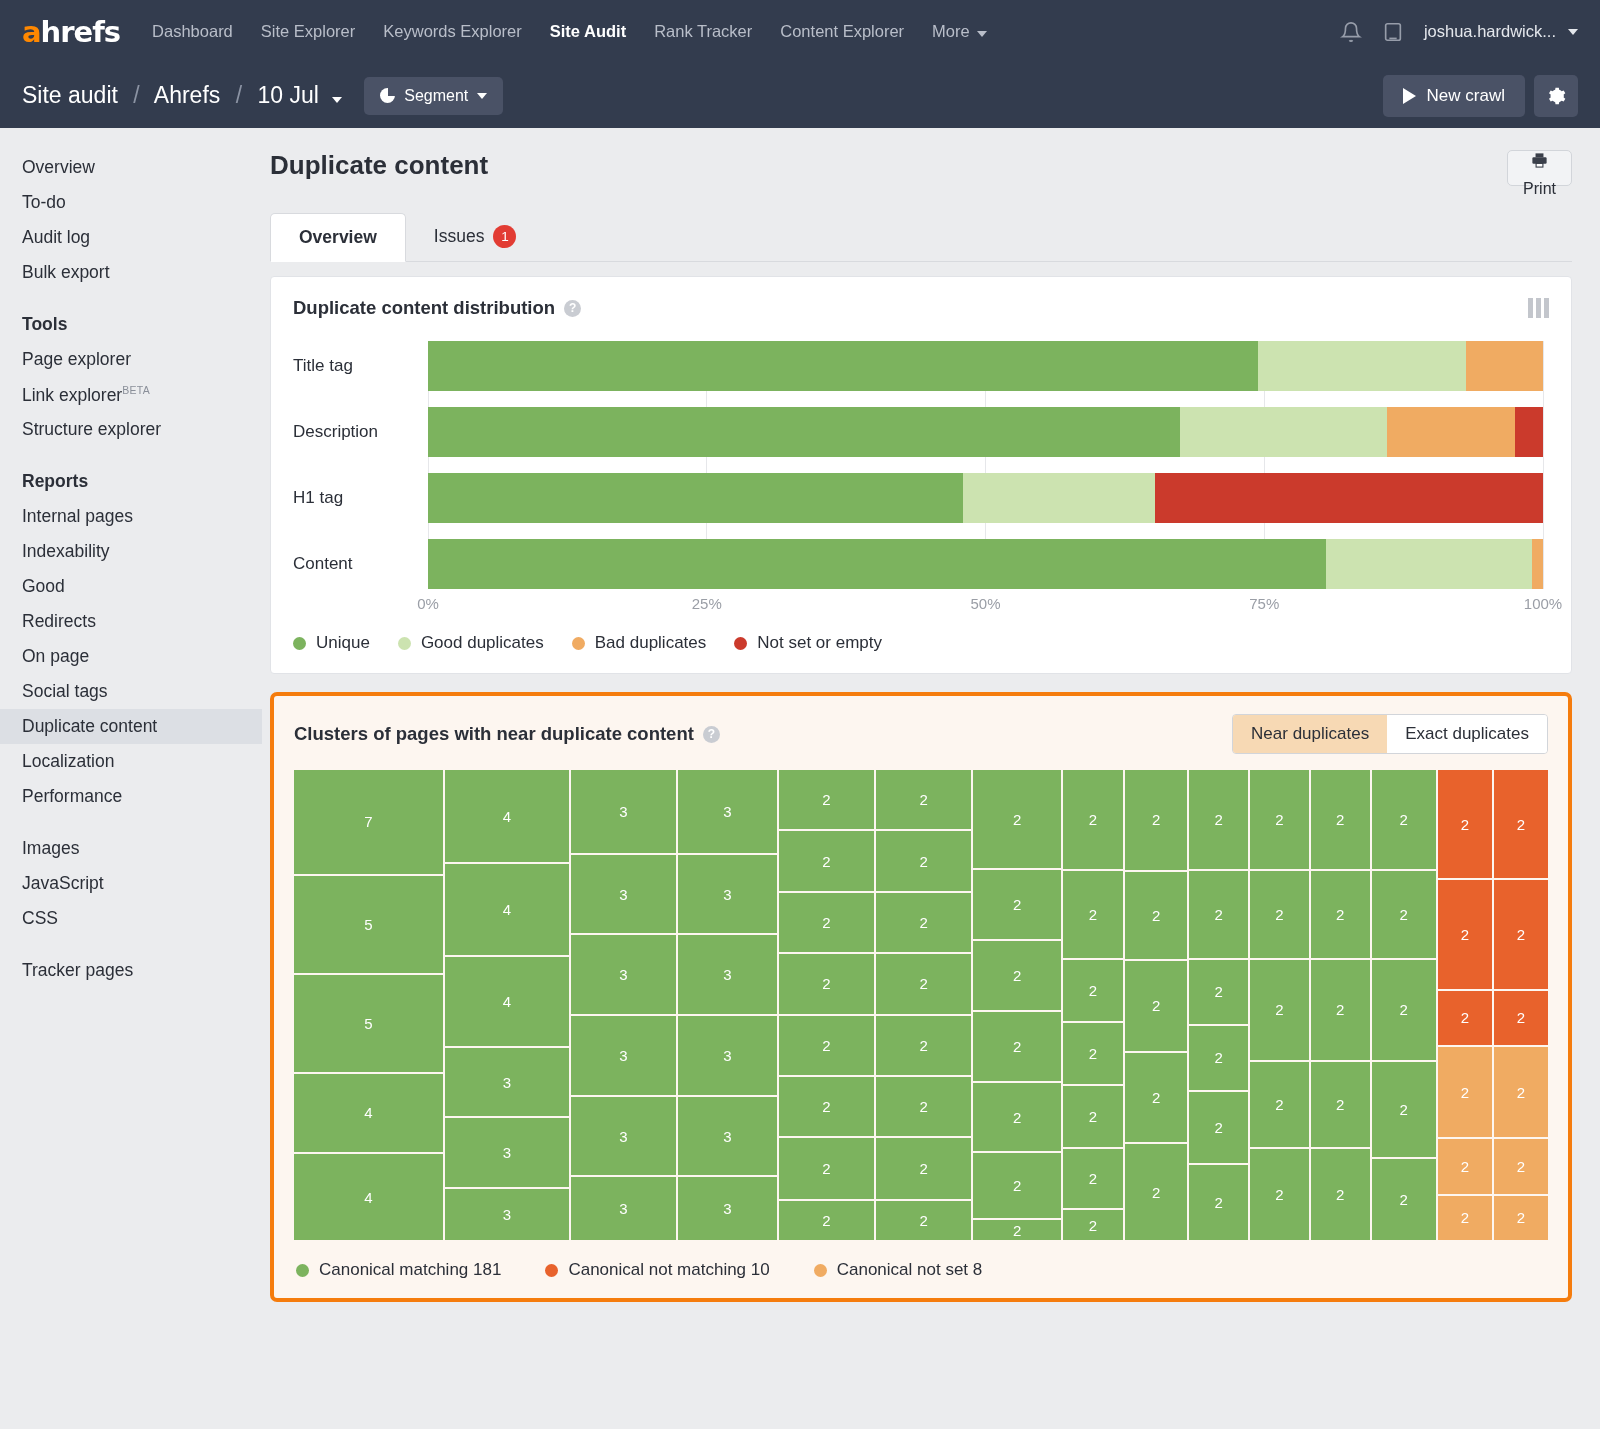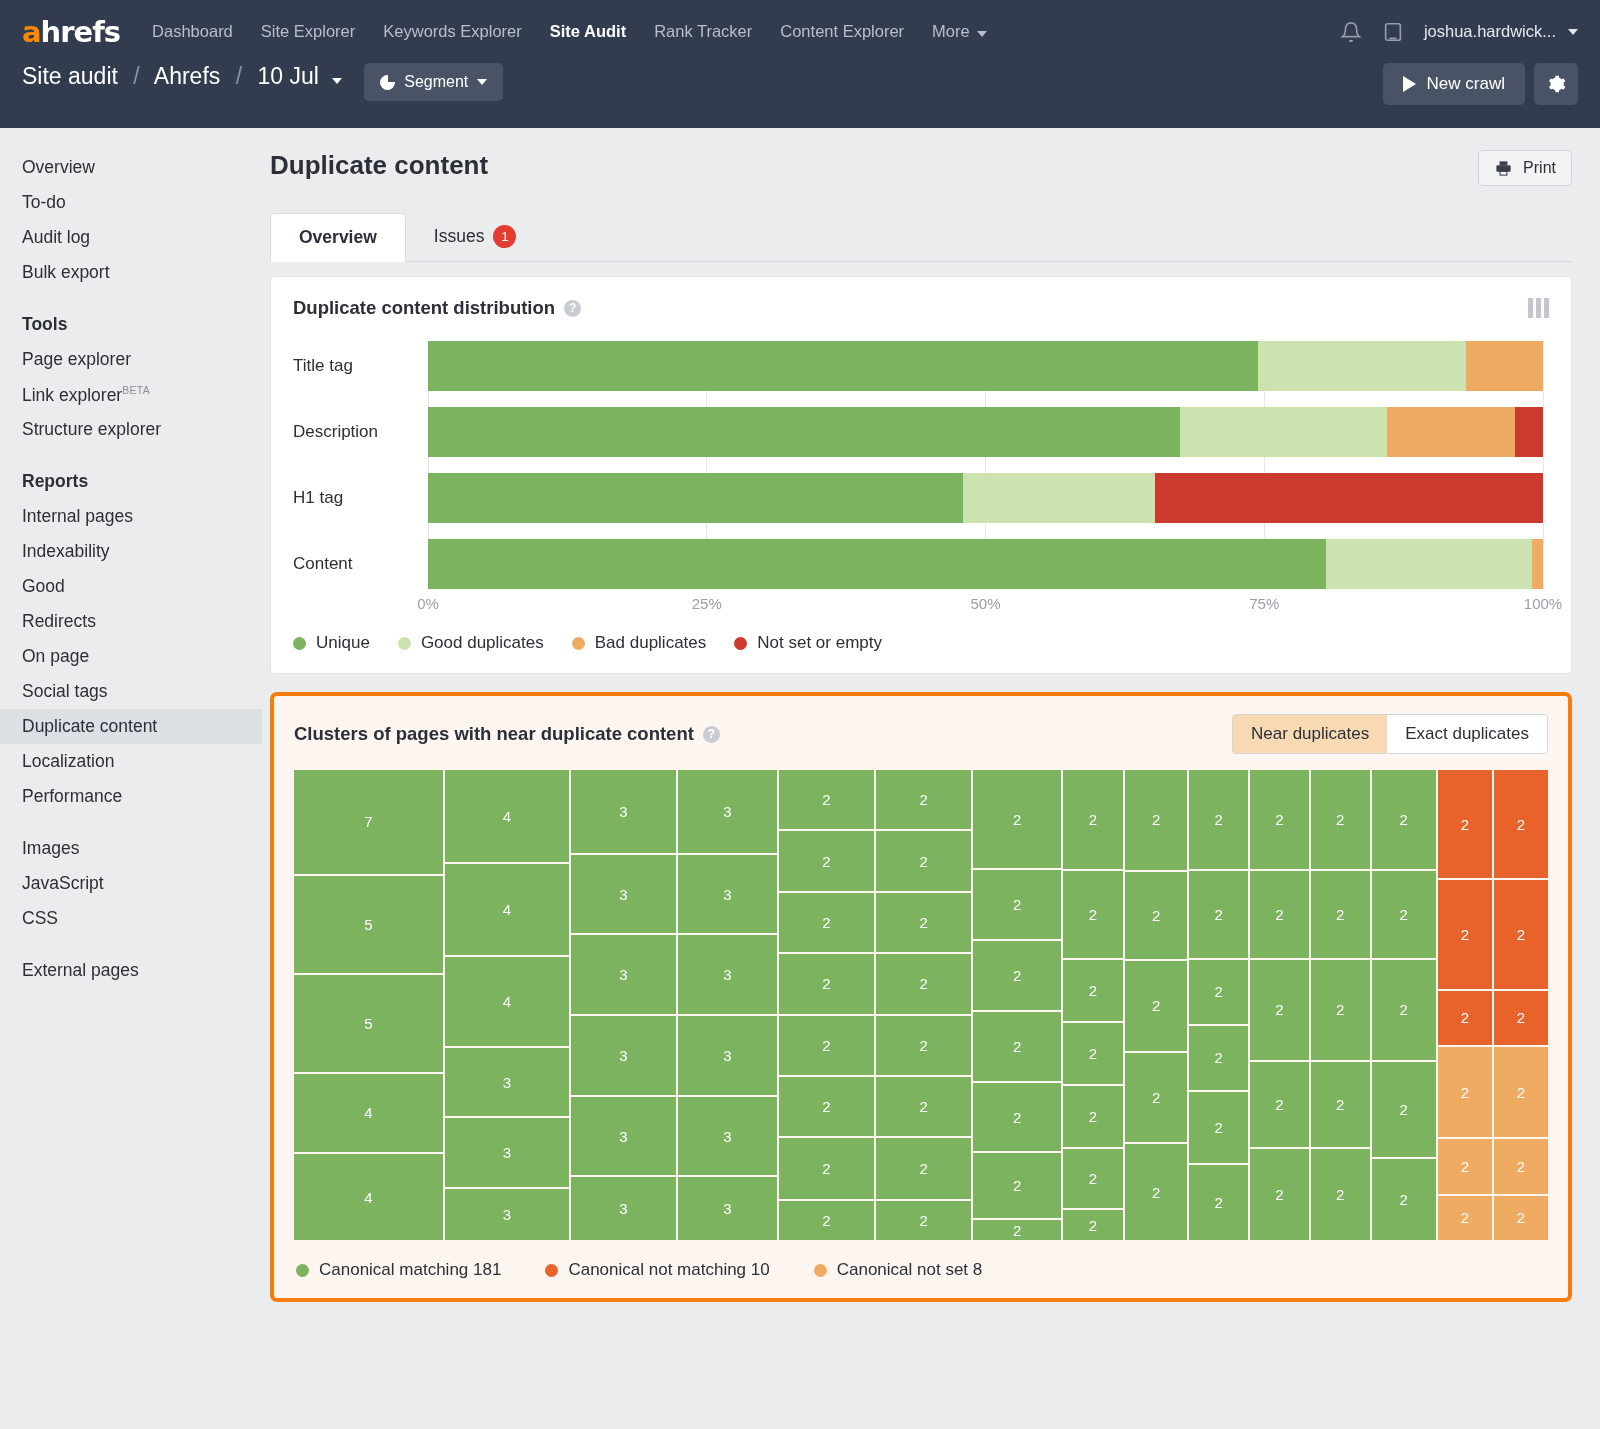--- a/index.html
+++ b/index.html
@@ -21,21 +21,21 @@
   .logo .a{ color:#ff8800; }
   .navlink{ font-size:16.5px; color:#b9bec9; margin-right:28px; white-space:nowrap; cursor:pointer;}
   .navlink.active{ color:#fff; font-weight:bold; }
   .nav-right{ margin-left:auto; display:flex; align-items:center; gap:20px;}
   .ico{ width:22px; height:22px; display:inline-block; position:relative; opacity:.75;}
   .user{ font-size:16.5px; color:#e4e7ec; display:flex; align-items:center; gap:12px; cursor:pointer;}
   .caret{ width:0;height:0;border-left:5px solid transparent;border-right:5px solid transparent;border-top:6px solid currentColor;display:inline-block;}
 
   
   .crumbbar{
-    height:65px; background:#333c4e; display:flex; align-items:flex-start;
+    height:65px; background:#333c4e; display:flex; align-items:center;
     padding:0 22px; color:#fff;
   }
   .crumb{ font-size:23px; color:#fff; }
   .crumb .sep{ color:#8b93a3; margin:0 9px; }
   .segbtn{
     margin-left:22px; background:#4a5266; color:#fff; border-radius:5px;
     height:38px; display:flex; align-items:center; gap:9px; padding:0 16px;
     font-size:16px; cursor:pointer;
   }
   .pie-ico{ width:15px;height:15px;border-radius:50%;background:#fff;position:relative;}
@@ -55,21 +55,21 @@
   .side-item.head{ font-weight:bold; font-size:17.5px; margin-top:17px; cursor:default;}
   .badge{ margin-left:auto; background:#e23c33; color:#fff; font-size:13.5px;
     border-radius:11px; min-width:32px; height:23px; display:flex; align-items:center; justify-content:center; padding:0 7px;}
   .beta{ font-size:10.5px; color:#8a8f99; vertical-align:super; letter-spacing:.3px;}
   .gap{ height:17px; }
 
   .main{ flex:1; padding:22px 28px 0 8px; min-width:0; }
   .main-head{ display:flex; align-items:flex-start; }
   .page-title{ font-size:26px; font-weight:bold; margin:0 0 0 0; }
   .printbtn{ margin-left:auto; background:#f2f3f5; border:1px solid #d2d5da; border-radius:5px;
-    height:36px; display:flex;align-items:center;gap:10px;padding:0 15px;font-size:16px;cursor:pointer;}
+    height:36px; display:flex;align-items:center;gap:10px;padding:0 15px;font-size:16px;cursor:pointer;flex-direction:column;}
 
   .tabs{ display:flex; align-items:flex-end; margin-top:26px; border-bottom:1px solid #d8dade;}
   .tab{ padding:13px 28px; font-size:17.5px; cursor:pointer; position:relative; color:#2b2f38;
         display:flex;align-items:center;gap:9px;}
   .tab.active{ background:#fff; border:1px solid #d8dade; border-bottom:1px solid #fff;
         border-radius:5px 5px 0 0; margin-bottom:-1px; font-weight:bold;}
   .tabbadge{ background:#e23c33;color:#fff;border-radius:50%;width:23px;height:23px;font-size:13.5px;
         display:flex;align-items:center;justify-content:center;}
 
   .card{ background:#fff; border:1px solid #e1e3e7; border-radius:4px; margin-top:14px; }
@@ -237,21 +237,21 @@
         <span class="lbl">Images</span>
       </div>
       <div class="side-item">
         <span class="lbl">JavaScript</span>
       </div>
       <div class="side-item">
         <span class="lbl">CSS</span>
       </div>
       <div class="gap"></div>
       <div class="side-item">
-        <span class="lbl">External pages</span>
+        <span class="lbl">Tracker pages</span>
       </div>
     </div>
 
   <div class="main">
 
     <div class="main-head">
       <div class="page-title">Duplicate content</div>
       <div class="printbtn">
         <span class="print-ico">
           <svg width="19" height="19" viewBox="0 0 24 24" fill="#3a3f4a">

